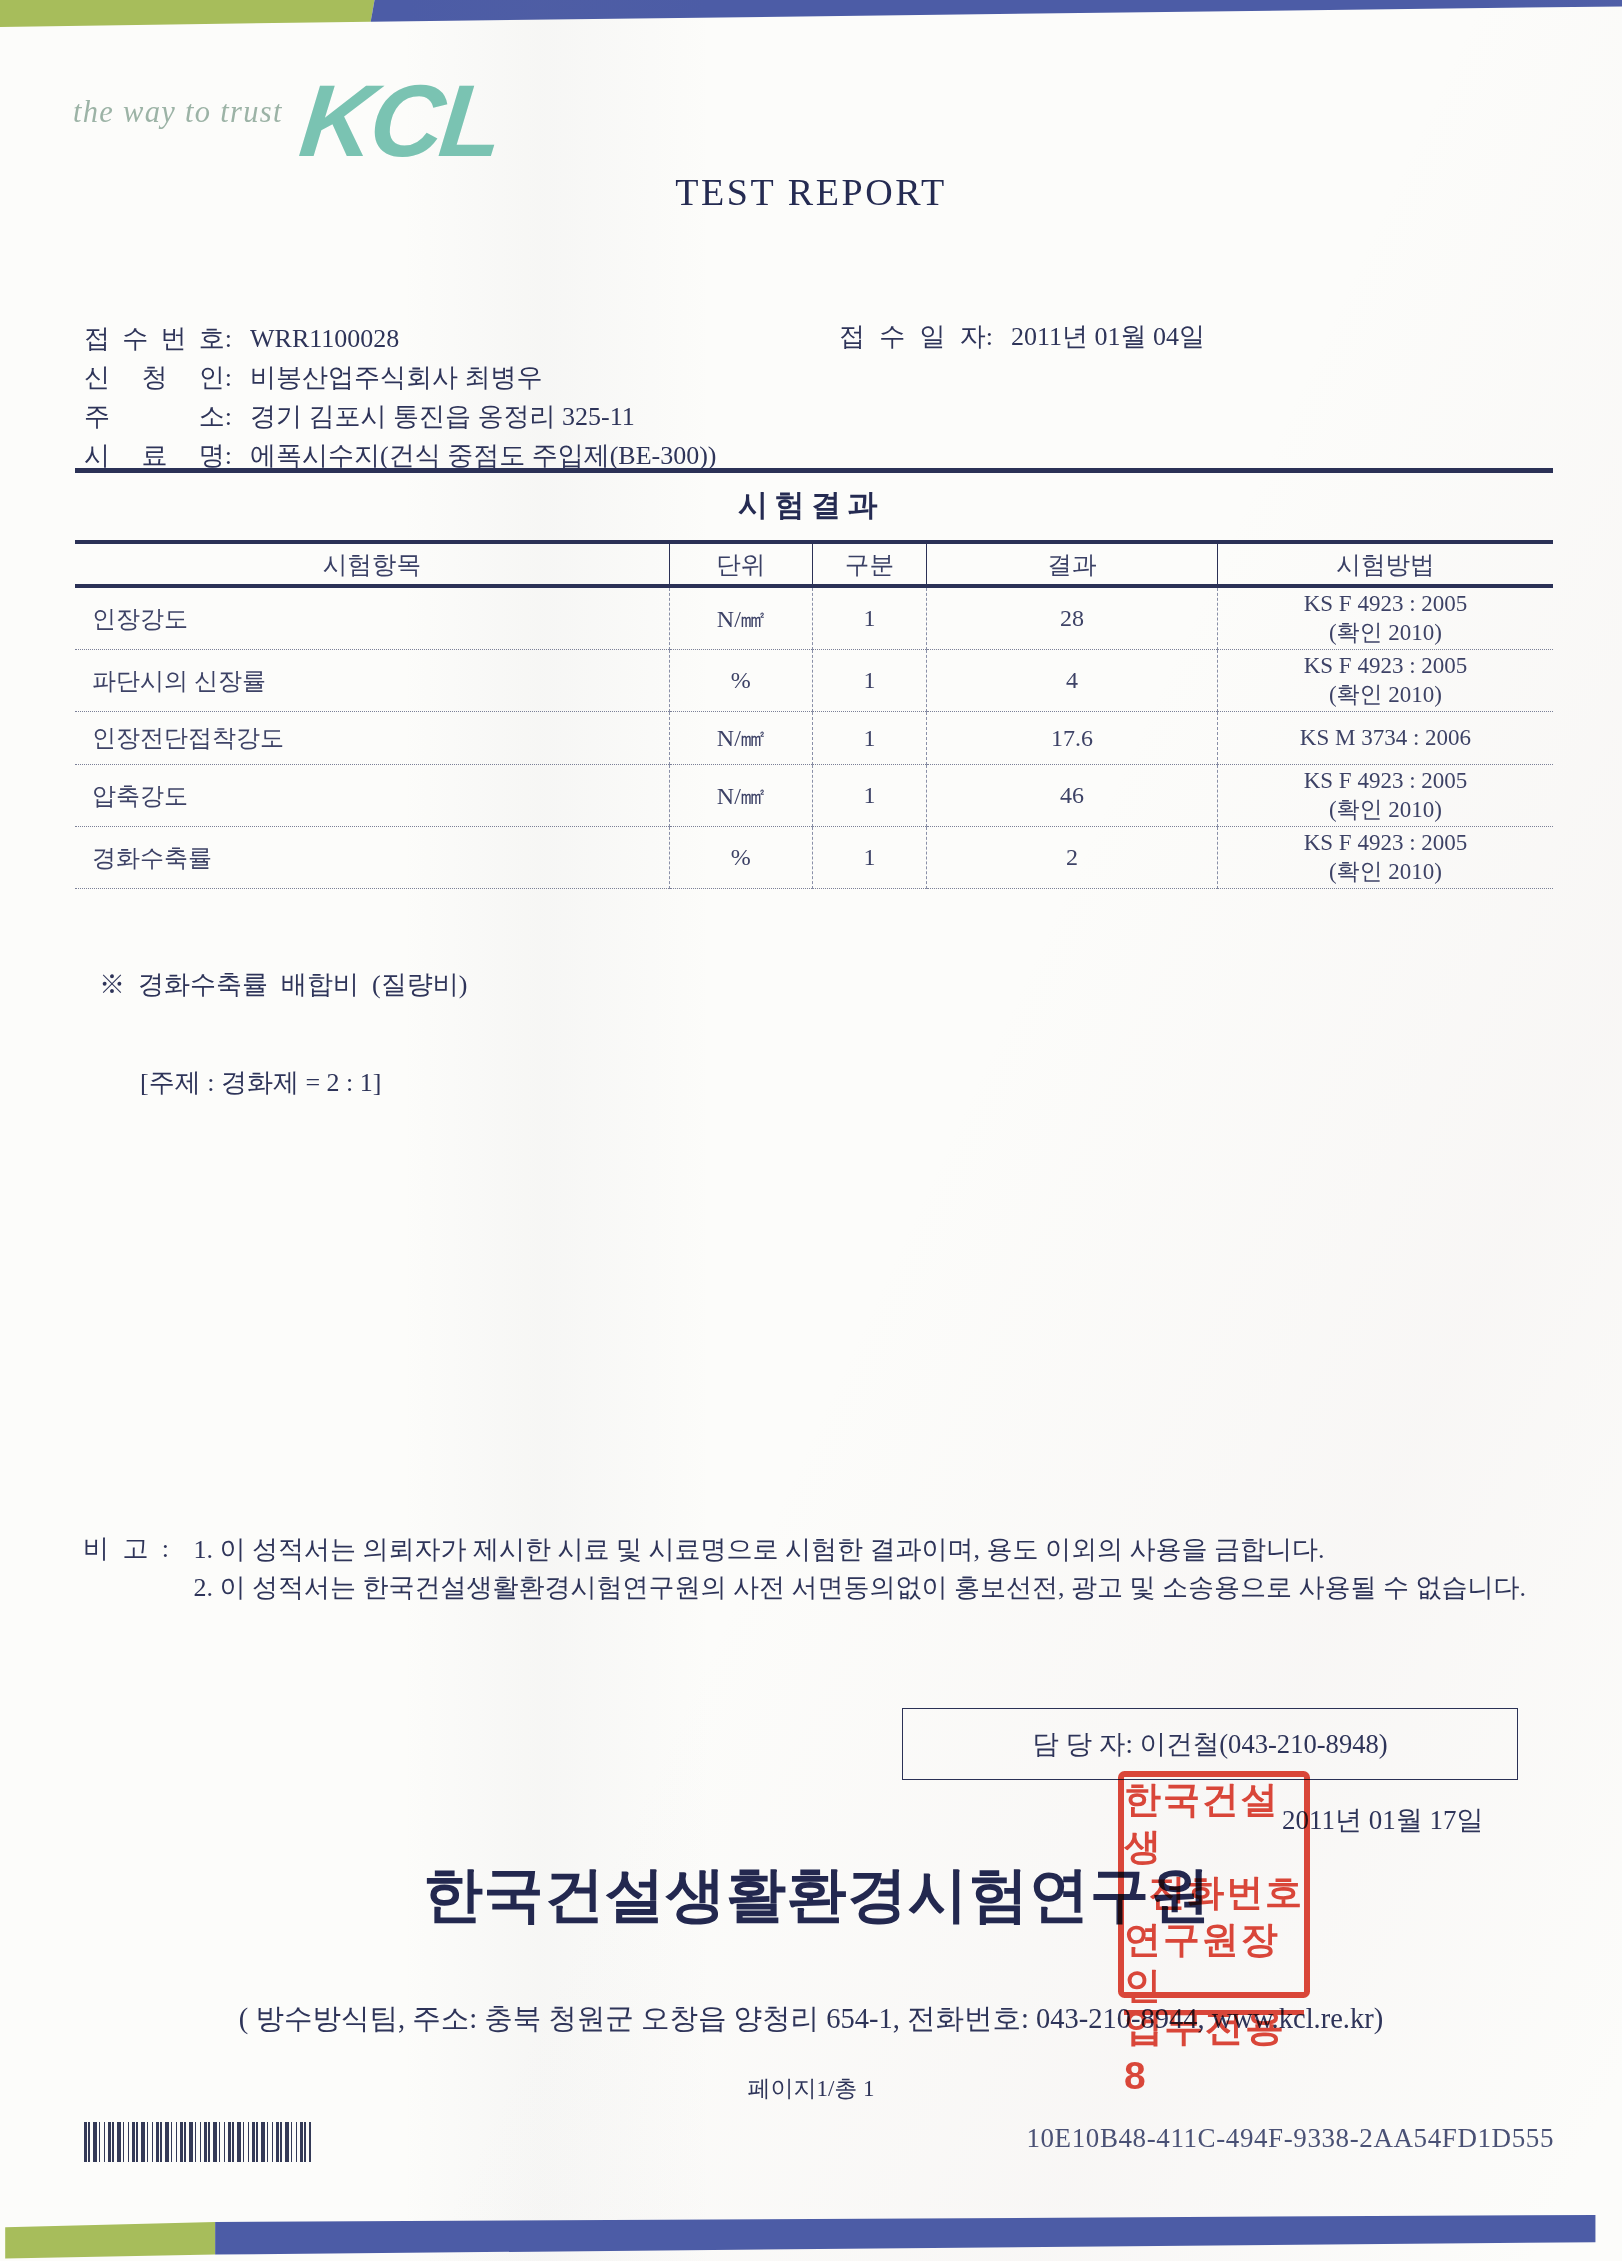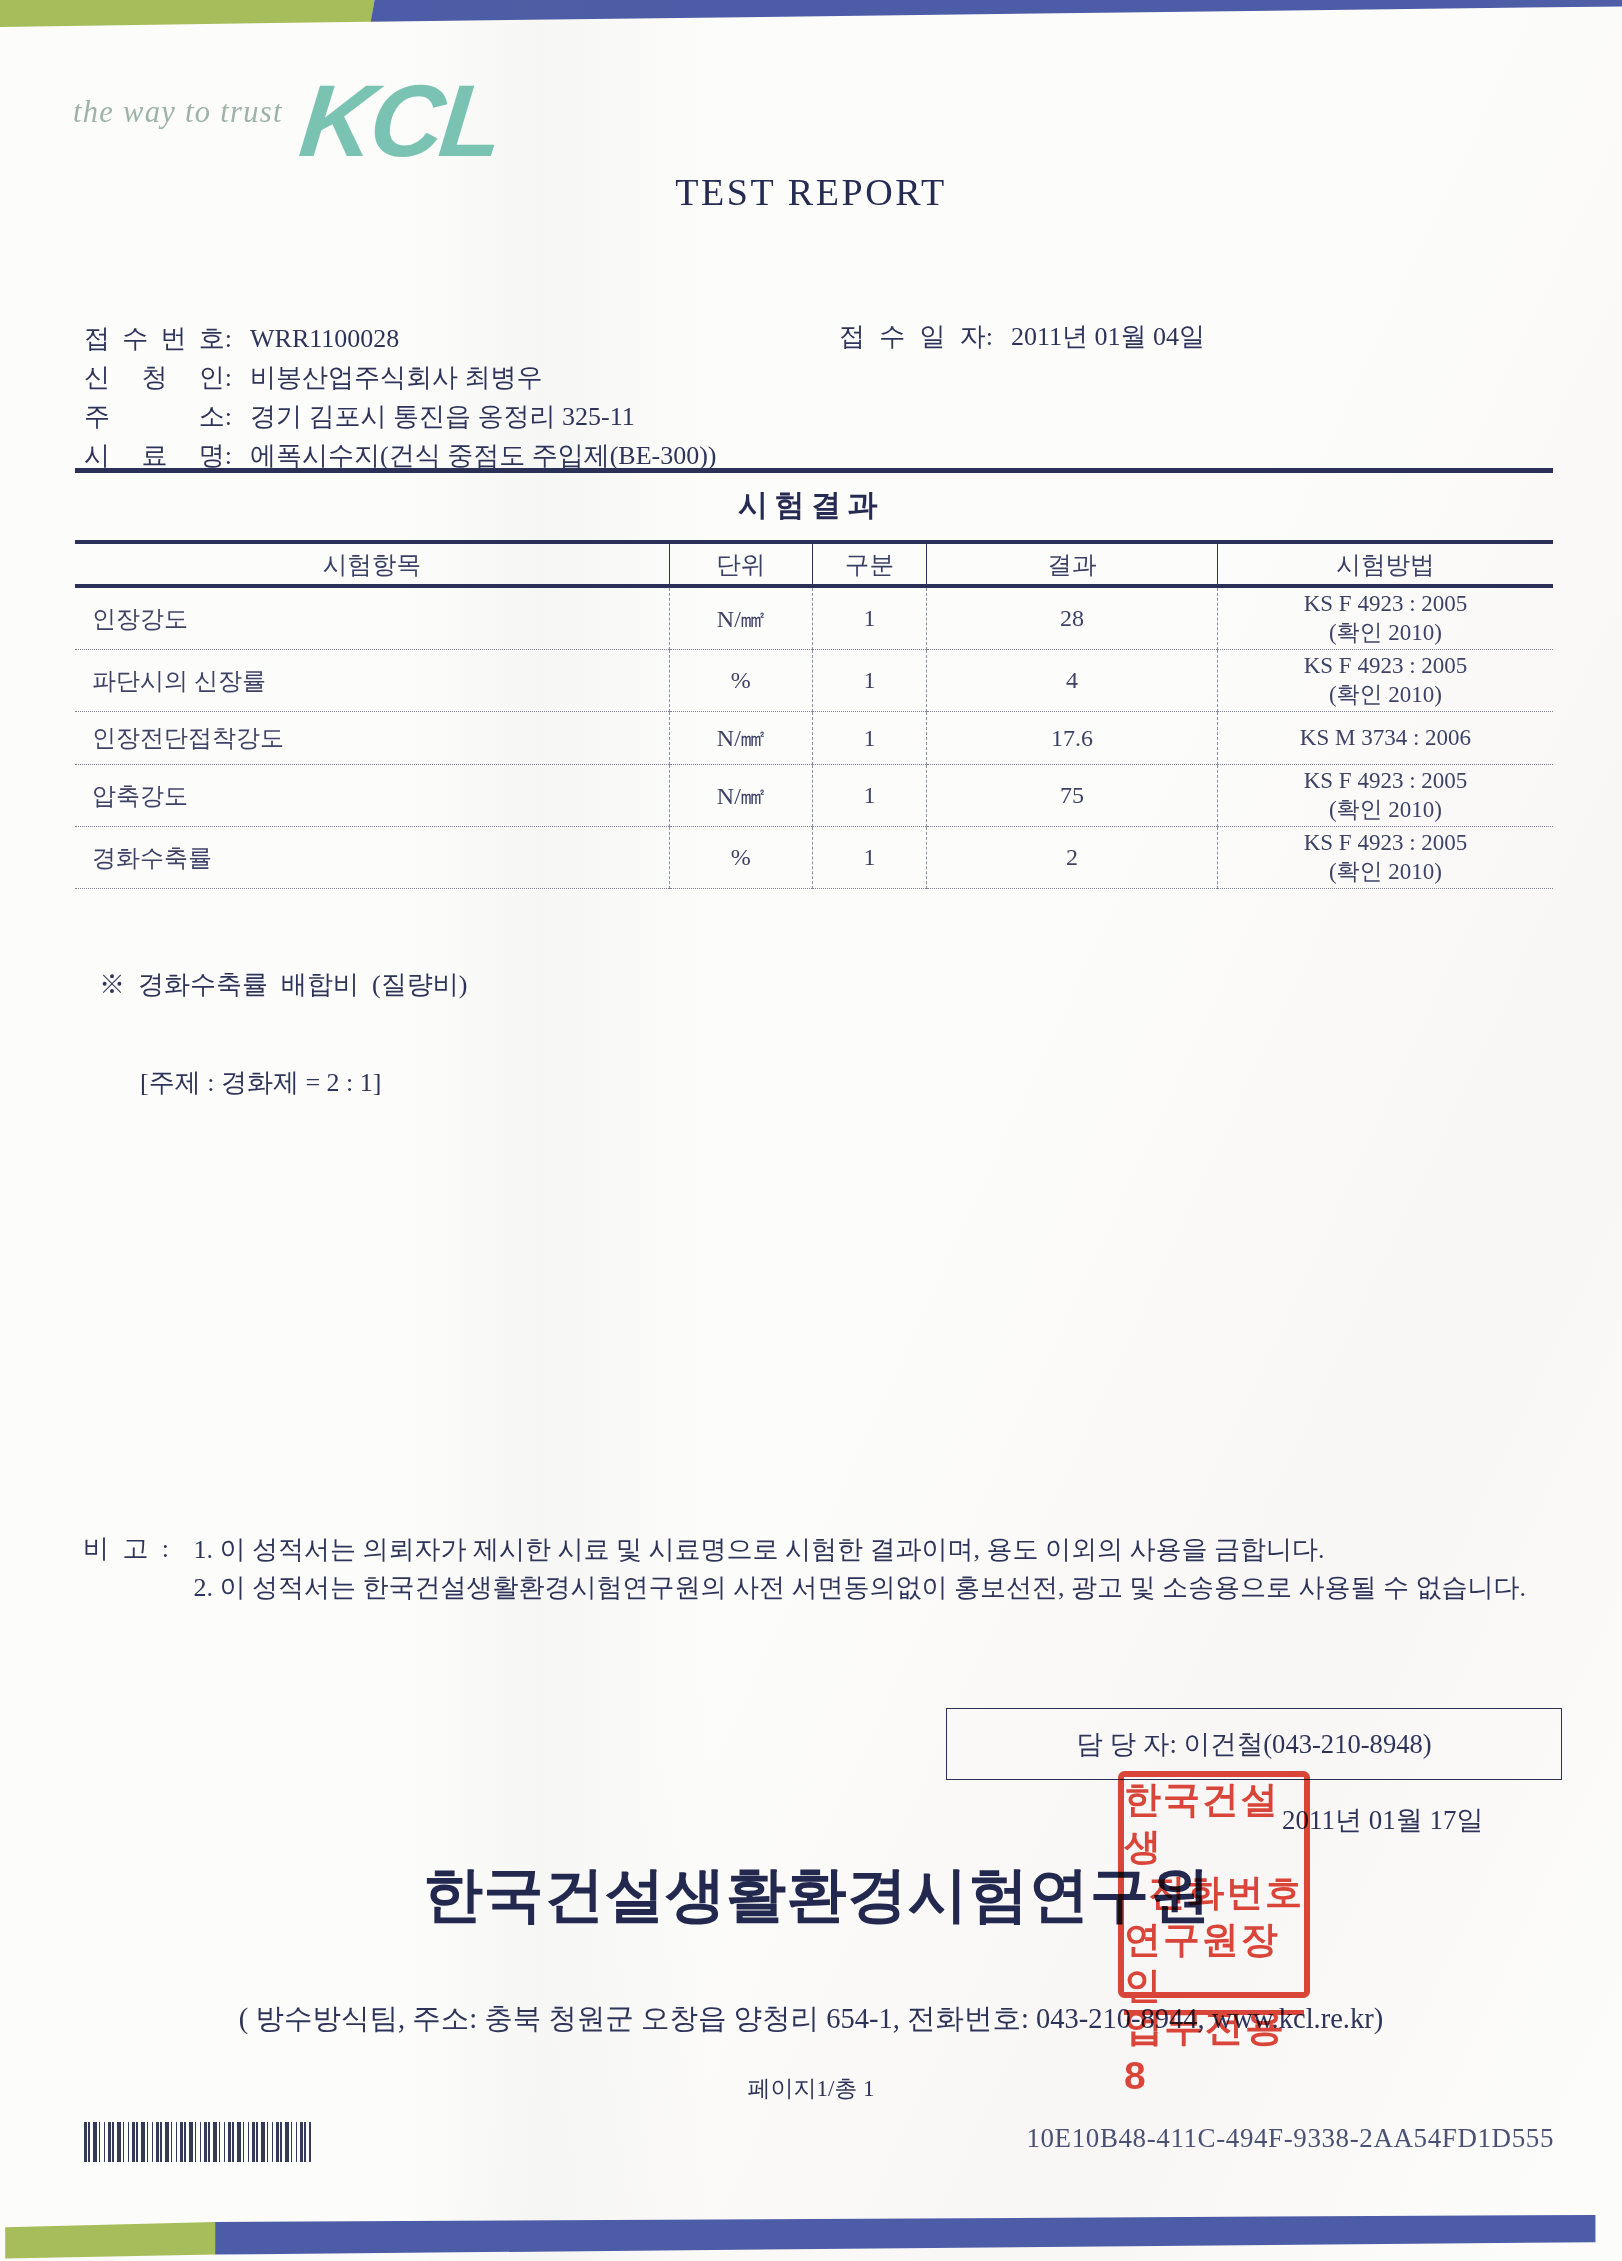--- a/index.html
+++ b/index.html
@@ -69,21 +69,21 @@
   .notes .n-purpose{margin-bottom:34px;}
   .notes .n-line{line-height:38px;}
   .notes .n-indent{margin-left:41px;line-height:38px;}
 
   
   .remarks{position:absolute;left:83px;top:1531px;display:flex;font-size:26px;color:#2e3459;}
   .rlabel{display:inline-block;width:86px;text-align:justify;text-align-last:justify;flex:none;}
   .rlines{margin-left:24.6px;line-height:38px;white-space:nowrap;}
 
   
-  .contact-box{position:absolute;left:946px;top:1708px;width:614px;height:70px;
+  .contact-box{position:absolute;left:902px;top:1708px;width:614px;height:70px;
     border:1.9px solid #2b3156;display:flex;align-items:center;justify-content:center;
     font-size:26.6px;color:#2e3459;}
   .signoff-date{position:absolute;left:1282px;top:1802px;font-size:27px;color:#2e3459;white-space:nowrap;}
   .org-name{position:absolute;left:423px;top:1855px;
     font-family:"Liberation Sans","DejaVu Sans",sans-serif;font-weight:800;
     font-size:60px;letter-spacing:0.6px;color:#23284f;}
   .stamp{position:absolute;left:1118px;top:1771px;width:180px;height:215px;
     border:6.5px solid #dd3a2c;border-radius:6.5px;color:#dd3a2c;
     display:flex;flex-direction:column;mix-blend-mode:multiply;opacity:.93;
     font-family:"Liberation Sans","DejaVu Sans",sans-serif;font-weight:800;z-index:5;}
@@ -193,21 +193,21 @@
         <td>1</td>
         <td>17.6</td>
         <td>
             <span class="m1">KS M 3734 : 2006</span>
           </td>
       </tr>
       <tr>
         <td>압축강도</td>
         <td>N/㎟</td>
         <td>1</td>
-        <td>75</td>
+        <td>46</td>
         <td>
             <span class="m1">KS F 4923 : 2005</span>
             <span class="m2">(확인 2010)</span>
           </td>
       </tr>
       <tr>
         <td>경화수축률</td>
         <td>%</td>
         <td>1</td>
         <td>2</td>

